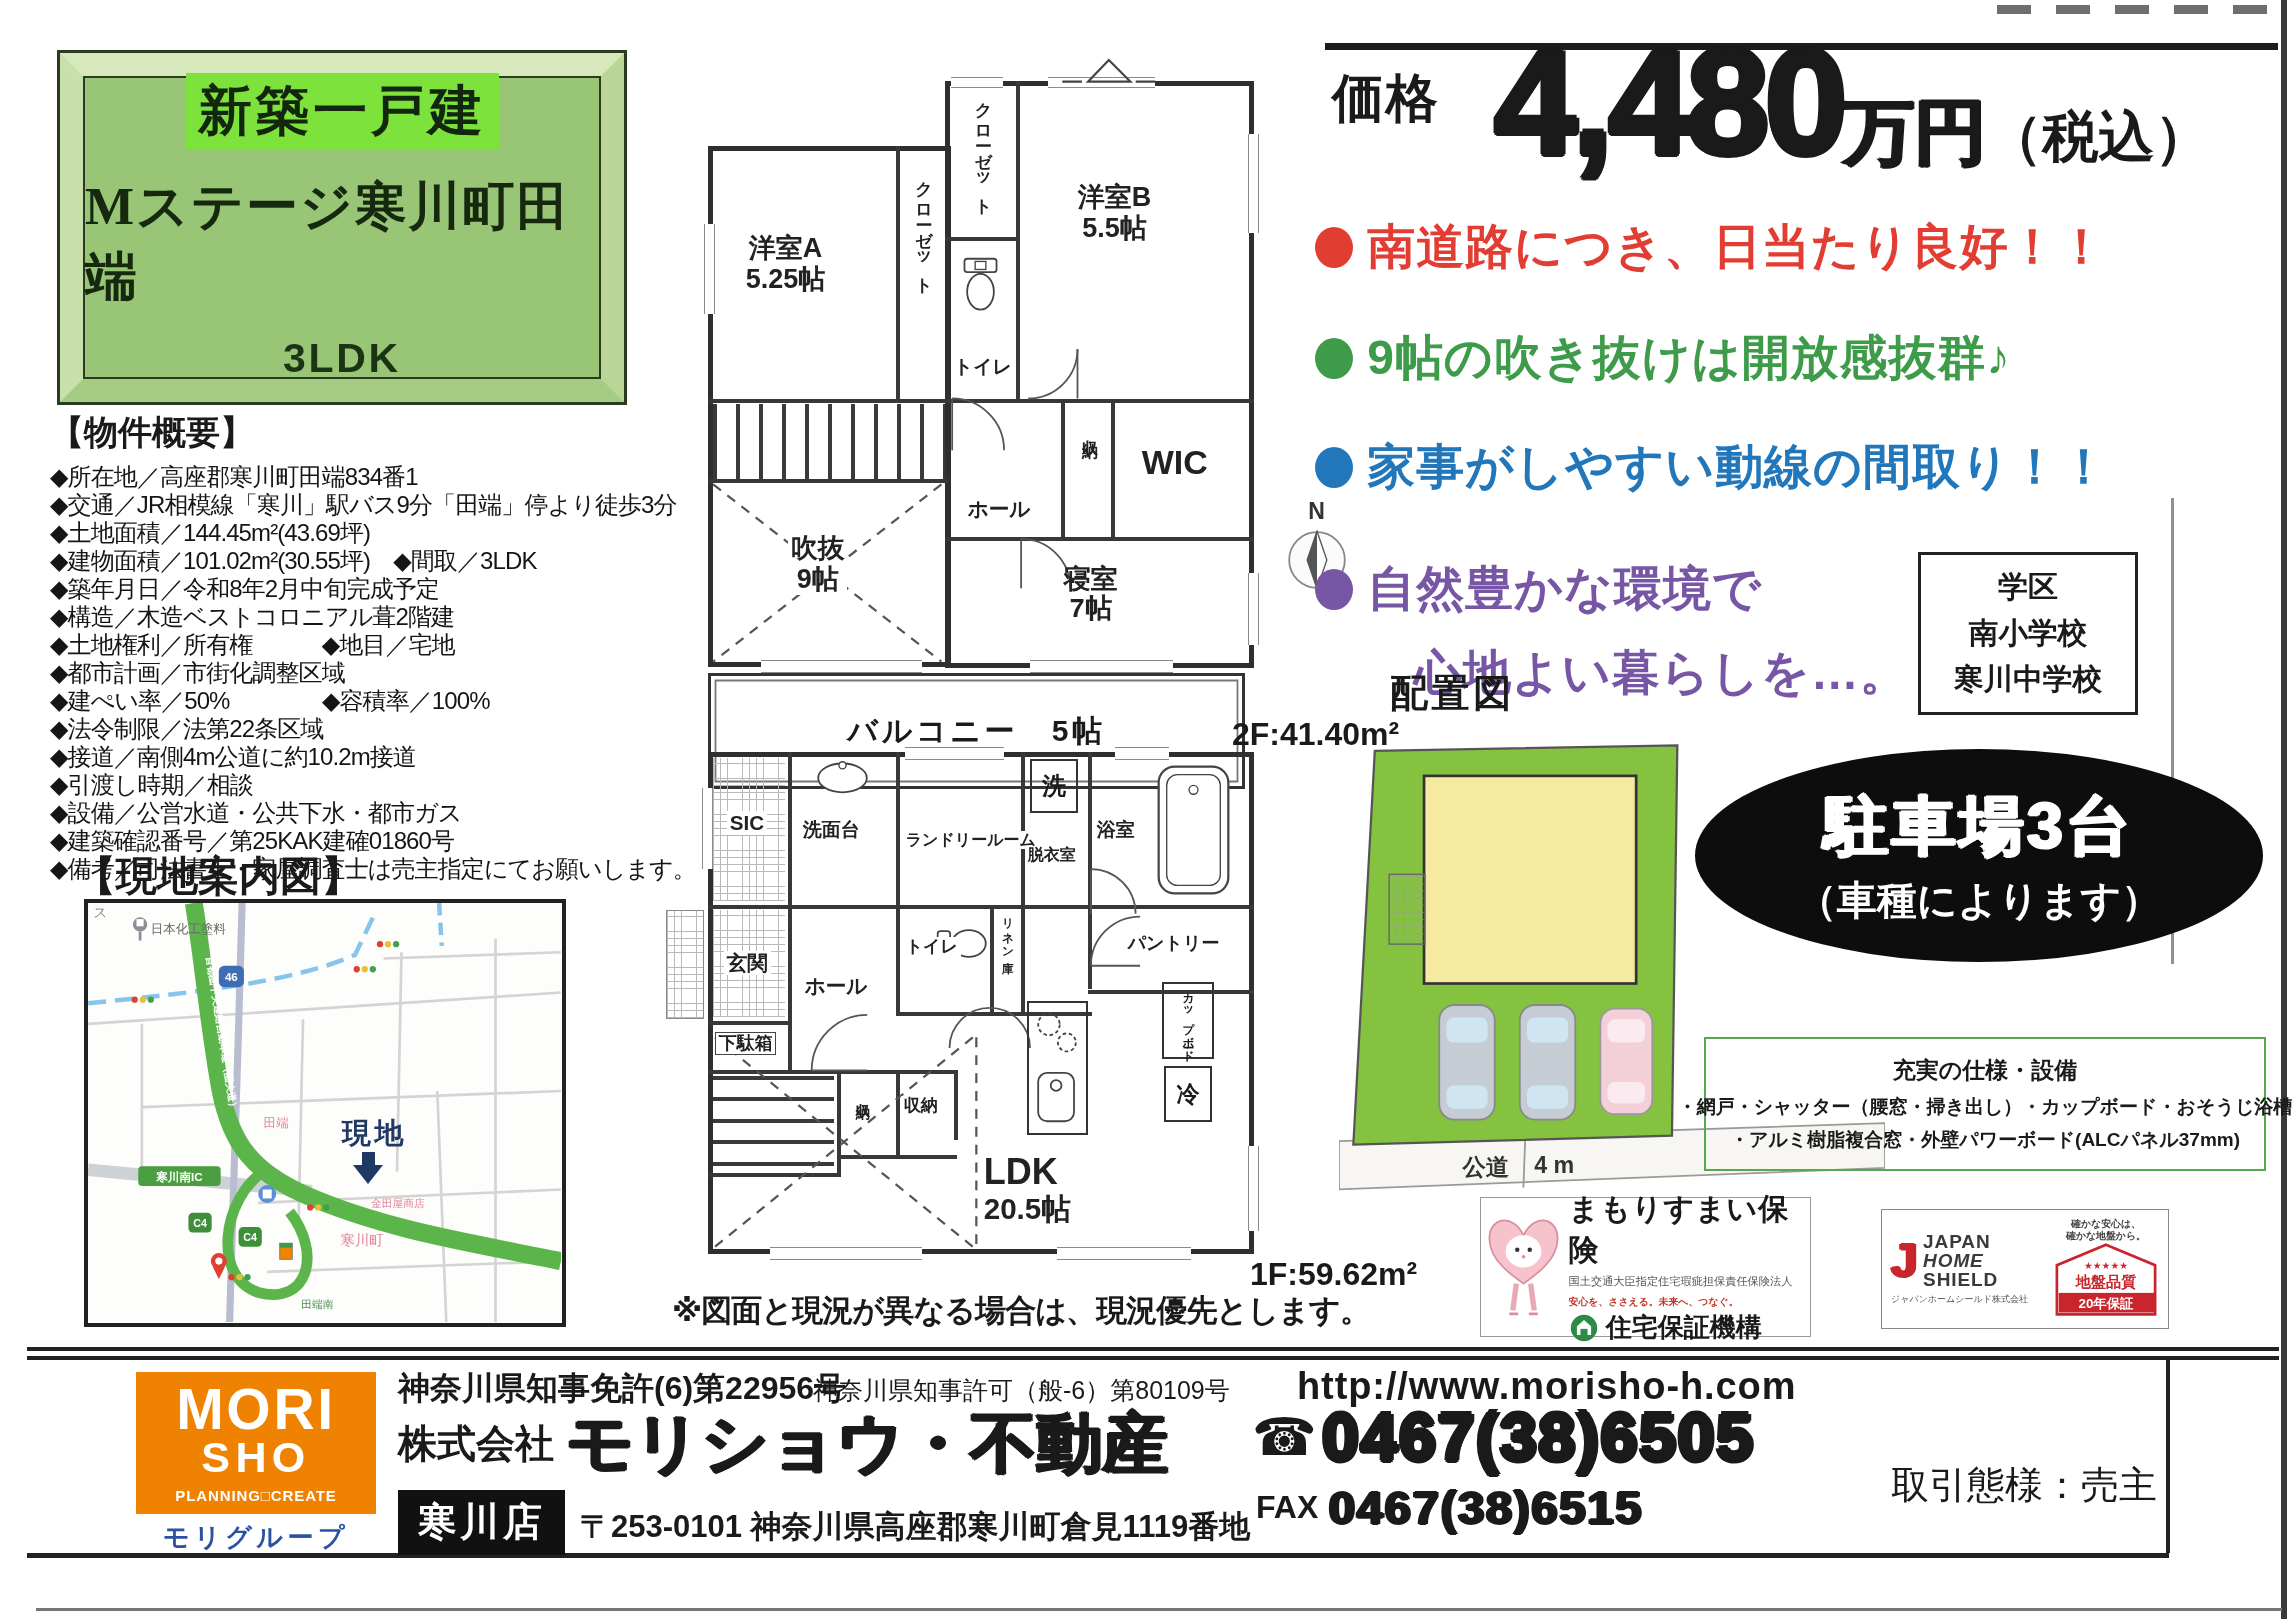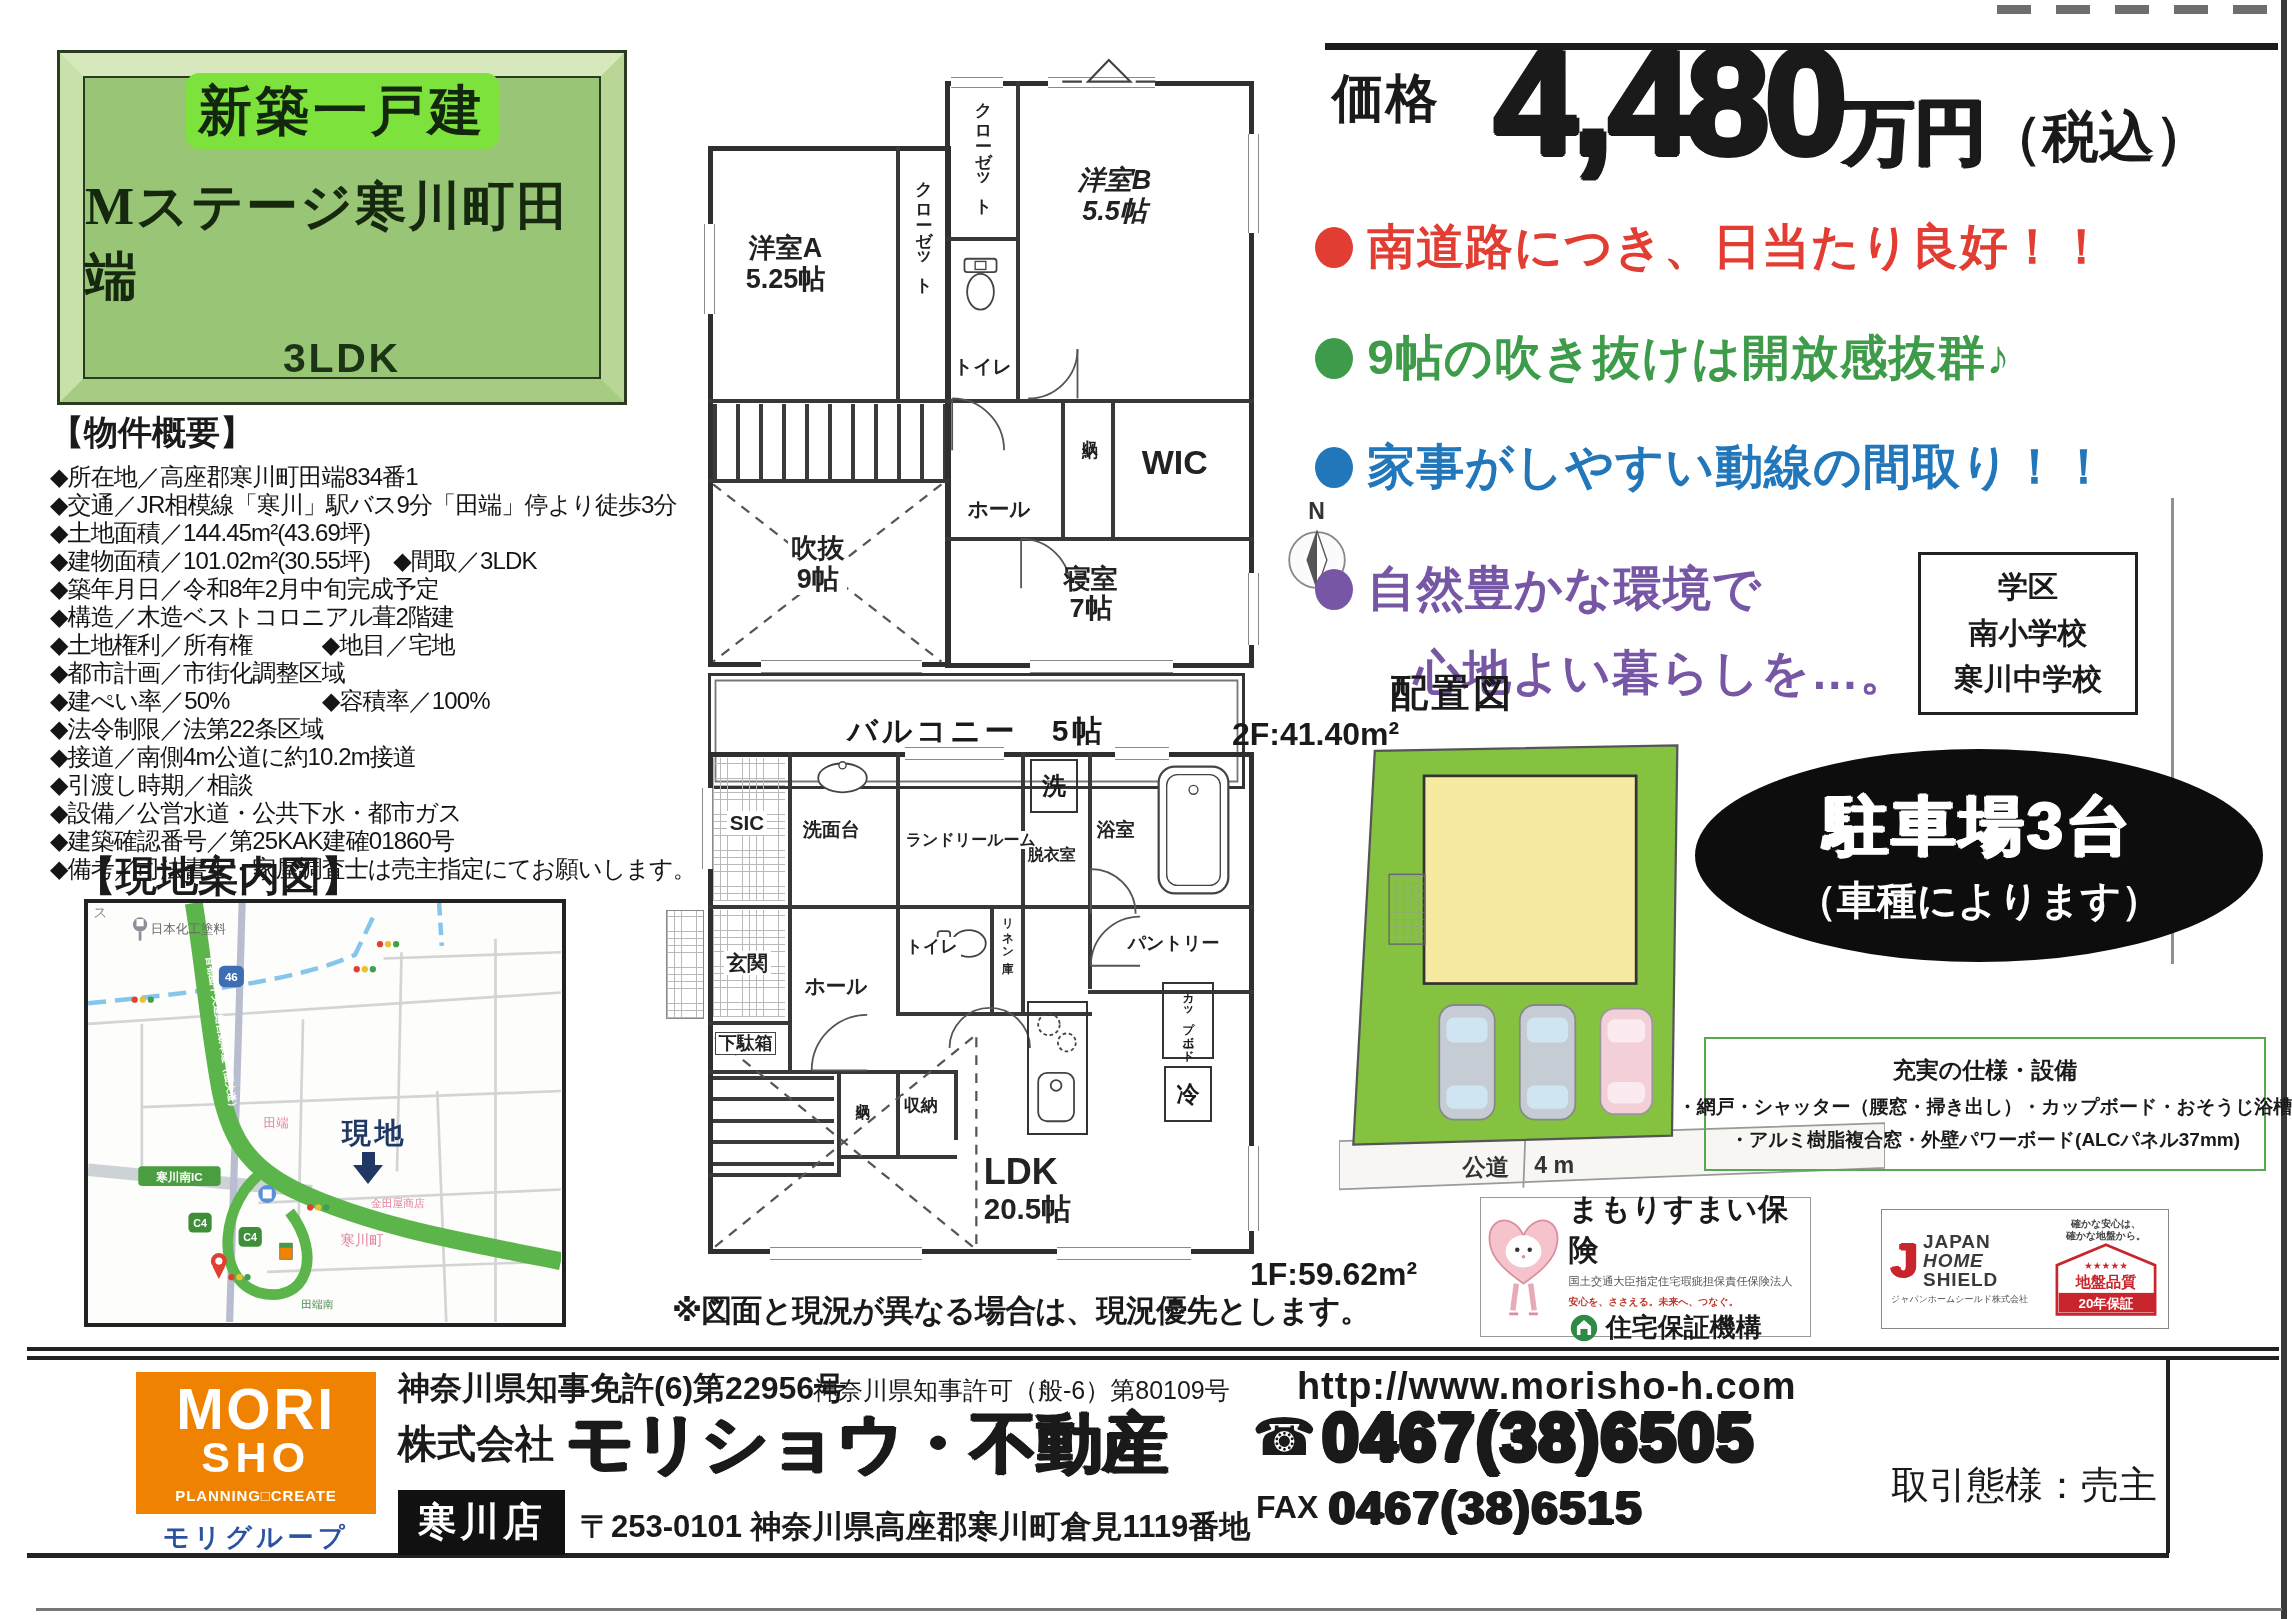--- a/index.html
+++ b/index.html
@@ -31,21 +31,21 @@
 
 <div class="page">
 
   <div class="a" style="left:2281px;top:0;width:6.3px;height:1619px;background:#3a3a3a;"></div>
   <div class="a" style="left:36px;top:1608px;width:2246px;height:2.7px;background:#777;"></div>
   <div class="a" style="left:1997px;top:5.4px;width:285px;height:9px;background:repeating-linear-gradient(90deg,#4a4a4a 0 34px,transparent 34px 59px);opacity:.8;"></div>
 
   <div class="a" style="left:57px;top:50px;width:570px;height:355px;border:3.6px solid #2b3b22;background:#cfe3b4;">
     <div class="a" style="inset:0;border:23px solid;border-color:#d6e8bc #b9d696 #a6cb83 #c8e0aa;"></div>
     <div class="a" style="inset:23px;border:2.7px solid #2b3b22;background:#99c676;display:flex;flex-direction:column;align-items:center;justify-content:center;gap:23px;">
-      <div class="serif b" style="font-size:54px;color:#13260e;background:#7de23c;padding:1.8px 12.5px;letter-spacing:3.6px;border-radius:13px;"><span>新築一戸建</span></div>
+      <div class="serif b" style="font-size:54px;color:#13260e;background:#7de23c;padding:1.8px 12.5px;letter-spacing:3.6px;"><span>新築一戸建</span></div>
       <div class="serif b" style="font-size:52px;color:#16290f;letter-spacing:1.8px;">Mステージ寒川町田端</div>
       <div class="b" style="font-size:41px;color:#1c3315;letter-spacing:2.7px;">3LDK</div>
     </div>
   </div>
 
   <div class="a" style="left:50px;top:410px;width:648px;">
     <div class="b" style="font-size:34px;margin-bottom:7.2px;">【物件概要】</div>
     <ul class="ov">
       <li>◆所在地／高座郡寒川町田端834番1</li>
       <li>◆交通／JR相模線「寒川」駅バス9分「田端」停より徒歩3分</li>
@@ -215,21 +215,21 @@
     <ellipse cx="23" cy="40" rx="15" ry="20" fill="#fff" stroke="#444" stroke-width="2"></ellipse>
   </svg>
 
   <div class="lab" style="left:903px;top:170px;width:36px;background:transparent;"><span class="vt" style="font-size:17px;">クローゼット</span></div>
   <div class="lab" style="left:960px;top:91px;width:41px;background:transparent;"><span class="vt" style="font-size:17px;">クローゼット</span></div>
   <div class="lab" style="left:951px;top:356px;font-size:19px;">トイレ</div>
   <div class="lab" style="left:743px;top:233px;background:transparent;">
       <div style="font-size:27px;">洋室A</div>
       <div style="font-size:27px;">5.25帖</div>
     </div>
-  <div class="lab" style="left:1075px;top:165px;background:transparent;font-style:italic;">
+  <div class="lab" style="left:1075px;top:182px;background:transparent;">
       <div style="font-size:27px;">洋室B</div>
       <div style="font-size:27px;">5.5帖</div>
     </div>
   <div class="lab" style="left:965px;top:497px;font-size:20.6px;">ホール</div>
   <div class="lab" style="left:1071px;top:421px;width:32px;background:transparent;"><span class="vt" style="font-size:16px;">収納</span></div>
   <div class="lab" style="left:1139px;top:443px;font-size:34px;background:transparent;">WIC</div>
   <div class="lab" style="left:788px;top:533px;">
       <div style="font-size:27px;">吹抜</div>
       <div style="font-size:27px;">9帖</div>
     </div>

